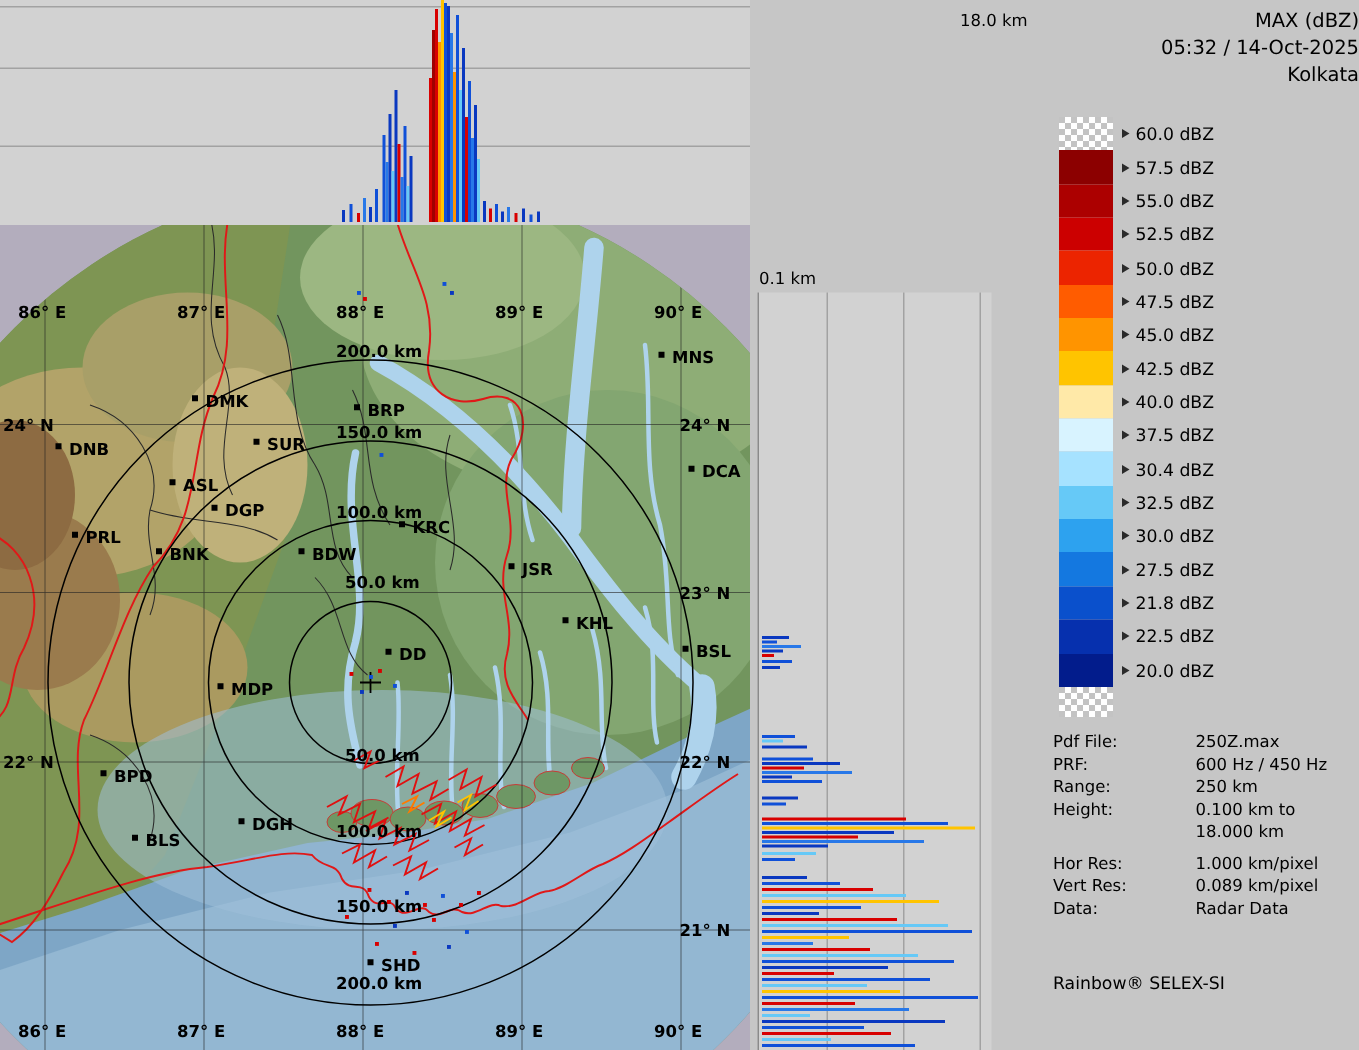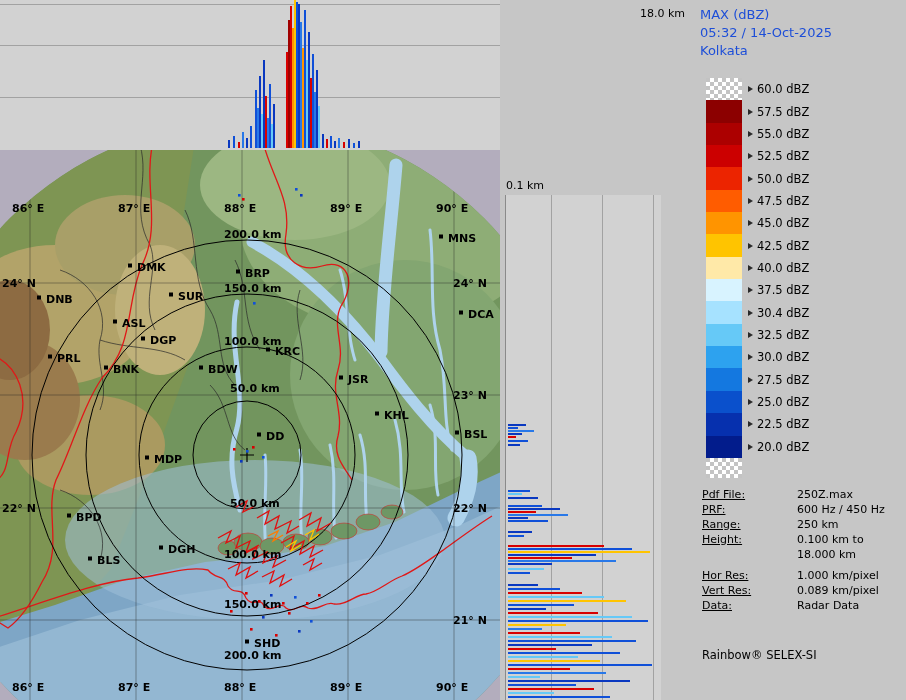--- a/index.html
+++ b/index.html
@@ -18,33 +18,33 @@
   .axis-label{position:absolute;font-size:11px;color:#000;}
   #label-top-max{left:640px;top:7px;}
   #label-side-min{left:506px;top:179px;}
 
   
   .map-panel{position:absolute;left:0;top:150px;width:500px;height:550px;}
   #map-svg text{font:700 11px "DejaVu Sans","Liberation Sans",sans-serif;fill:#000;}
 
   
   .right-panel{position:absolute;left:700px;top:0;width:206px;height:700px;}
-  .hdr{position:absolute;top:6px;left:0;width:100%;text-align:left;color:#1d4ed8;}
+  .hdr{position:absolute;top:6px;left:0;width:100%;text-align:right;color:#000000;}
   .hdr div{font-size:13px;line-height:18px;}
   #legend{position:absolute;top:78px;left:6px;}
   .lg-row{display:flex;align-items:center;height:22.35px;}
   .swatch{width:36px;height:22.35px;flex:0 0 36px;}
   .checker{background-image:conic-gradient(#ffffff 25%,#c3c3c3 0 50%,#ffffff 0 75%,#c3c3c3 0);background-size:8px 8px;}
   .lg-arrow{width:0;height:0;border-left:5px solid #2a2a2a;border-top:3.5px solid transparent;border-bottom:3.5px solid transparent;margin:0 4px 0 6px;}
   .lg-label{font-size:11.5px;color:#000;white-space:nowrap;}
   #legend-tail{width:36px;height:20px;}
 
   #info{position:absolute;top:487px;left:0;width:206px;}
   .info-row{display:flex;font-size:11px;line-height:15px;color:#000;}
-  .info-row .lbl{flex:0 0 95px;padding-left:2px;text-decoration:underline;}
+  .info-row .lbl{flex:0 0 95px;padding-left:2px;}
   .info-row .val{white-space:pre-line;}
   .gap-before{margin-top:6px;}
   .brand{position:absolute;top:648px;left:2px;font-size:11.5px;color:#000;}
 </style>
 </head>
 <body>
 
 <div class="screen">
 
   <div class="top-panel" id="top-panel">
@@ -425,21 +425,21 @@
           <span class="lg-label">30.0 dBZ</span>
         </div>
         <div class="lg-row">
           <div class="swatch" style="background: rgb(20, 120, 224);"></div>
           <span class="lg-arrow"></span>
           <span class="lg-label">27.5 dBZ</span>
         </div>
         <div class="lg-row">
           <div class="swatch" style="background: rgb(10, 80, 204);"></div>
           <span class="lg-arrow"></span>
-          <span class="lg-label">25.0 dBZ</span>
+          <span class="lg-label">21.8 dBZ</span>
         </div>
         <div class="lg-row">
           <div class="swatch" style="background: rgb(6, 48, 174);"></div>
           <span class="lg-arrow"></span>
           <span class="lg-label">22.5 dBZ</span>
         </div>
         <div class="lg-row">
           <div class="swatch" style="background: rgb(2, 28, 140);"></div>
           <span class="lg-arrow"></span>
           <span class="lg-label">20.0 dBZ</span>

